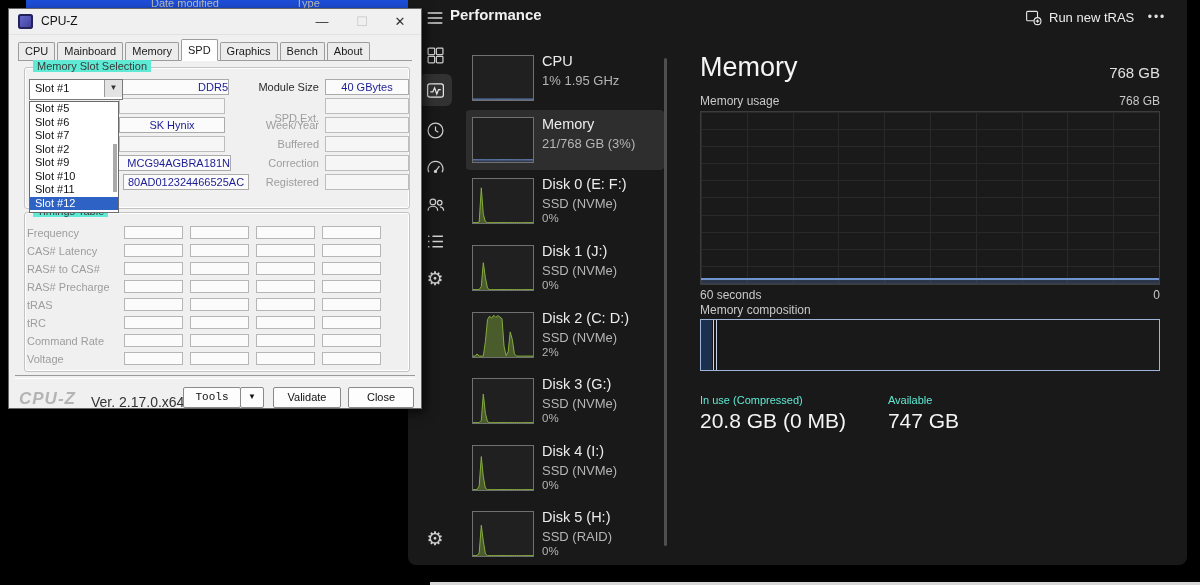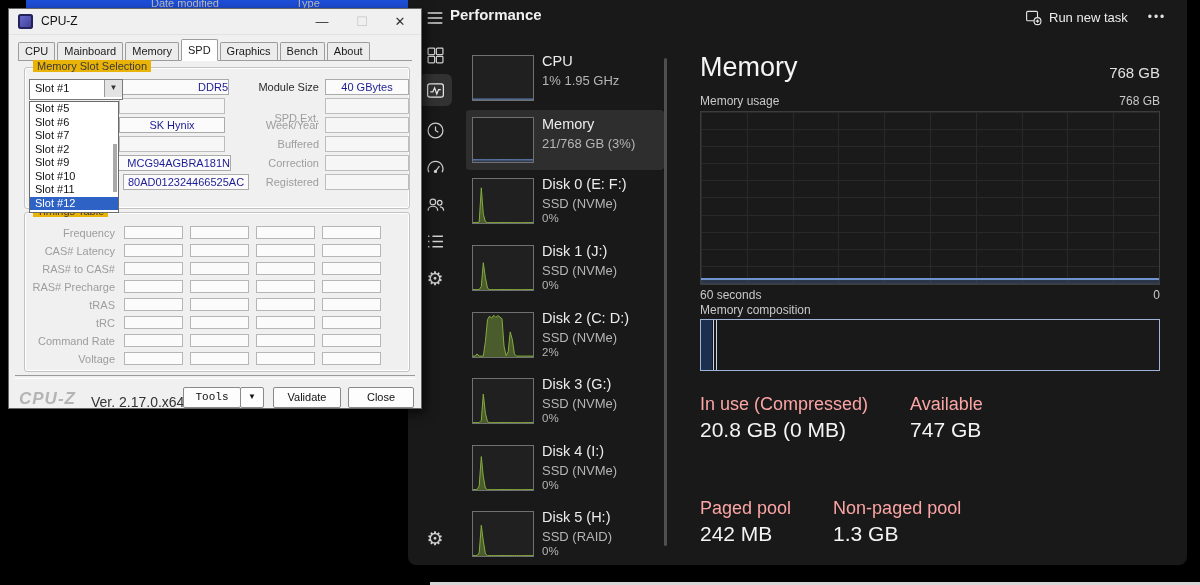--- a/index.html
+++ b/index.html
@@ -16,39 +16,39 @@
            background:linear-gradient(135deg,#7070d8,#3a3a8e);box-shadow:inset 0 0 0 2px #23235c;}
   .wtitle{position:absolute;left:32px;top:5px;font-size:12px;color:#111;}
   .capbtn{position:absolute;top:3px;width:30px;height:19px;text-align:center;line-height:19px;font-size:13px;color:#333;}
   .capbtn.dis{color:#c7c7c7;}
   .tabs{position:absolute;left:9px;top:31px;right:9px;height:20px;border-bottom:1px solid #9c9c9c;
         display:flex;align-items:flex-end;}
   .tab{border:1px solid #9c9c9c;border-bottom:none;background:#ececec;padding:2px 6px 2px 6px;
        margin-right:2px;height:13px;line-height:13px;border-radius:2px 2px 0 0;position:relative;}
   .tab.active{background:#fff;height:16px;line-height:16px;z-index:2;margin-bottom:-1px;border-bottom:1px solid #fff;}
   .gb{position:absolute;border:1px solid #c3c3c3;border-radius:3px;box-shadow:inset 0 0 0 1px #fff;}
-  .gb>b{position:absolute;top:-8px;left:8px;background:#eab308;padding:0 4px;font-weight:normal;color:#3a3a3a;}
+  .gb>b{position:absolute;top:-8px;left:8px;background:#5eead4;padding:0 4px;font-weight:normal;color:#3a3a3a;}
   .fld{position:absolute;height:14px;background:#fbfbfb;border:1px solid #ababab;color:#1c1c96;
        font-size:11px;line-height:14px;text-align:center;overflow:hidden;white-space:nowrap;}
   .fld.left{text-align:right;padding-left:4px;}
   .fld.empty{background:#f6f6f6;border-color:#bdbdbd;}
   .rlab{position:absolute;width:82px;text-align:right;color:#9d9d9d;font-size:11px;}
   .rlab.on{color:#2b2b2b;}
   
   .combo{position:absolute;left:20px;top:70px;width:92px;height:19px;background:#fff;border:1px solid #7a7a7a;}
   .combo .cv{position:absolute;left:5px;top:2px;font-size:11px;color:#111;}
   .combo .cb{position:absolute;right:0;top:0;width:17px;height:17px;background:#e3e3e3;border-left:1px solid #9a9a9a;
              text-align:center;line-height:16px;font-size:8px;color:#333;}
   .ddl{position:absolute;left:20px;top:92px;width:88px;height:110px;background:#fff;border:1px solid #6a6a6a;z-index:10;}
   .ddi{height:13.5px;line-height:13.5px;padding-left:5px;font-size:11px;color:#111;}
   .ddi.sel{background:#2e63c5;color:#fff;}
   .ddsb{position:absolute;right:1px;top:42px;width:4px;height:48px;background:#aaa;}
   
   .trow{position:absolute;left:18px;width:376px;height:15px;display:flex;align-items:center;}
-  .tlbl{width:88px;text-align:right;color:#9d9d9d;padding-right:9px;flex:none;}
+  .tlbl{width:88px;text-align:left;color:#9d9d9d;padding-right:9px;flex:none;}
   .trow i{width:57px;height:11px;background:#fbfbfb;border:1px solid #b6b6b6;margin-right:7px;flex:none;}
   .groove{position:absolute;left:6px;right:6px;top:366px;height:2px;border-top:1px solid #9a9a9a;border-bottom:1px solid #fff;}
   .cpuzlogo{position:absolute;left:10px;top:380px;font-size:17px;font-weight:bold;font-style:italic;color:#b4b4b4;letter-spacing:1px;}
   .ver{position:absolute;left:82px;top:385px;font-size:14px;color:#333;}
   .btn{position:absolute;top:378px;height:19px;background:#fdfdfd;border:1px solid #8a8a8a;border-radius:2px;
        text-align:center;line-height:18px;font-size:11px;color:#111;}
   
   #tm{position:absolute;left:408px;top:0;width:779px;height:565px;background:#191919;
       border-radius:0 0 8px 8px;z-index:2;color:#e6e6e6;}
   .railbtn{position:absolute;left:10px;width:34px;height:32px;border-radius:6px;display:flex;align-items:center;justify-content:center;}
@@ -77,21 +77,21 @@
   .mline{position:absolute;left:0;right:0;bottom:4px;height:2px;background:#7094cf;}
   .mfill{position:absolute;left:0;right:0;bottom:0;height:4px;background:rgba(80,110,160,.35);}
   .mtime{position:absolute;left:0;top:288px;font-size:12px;color:#c9c9c9;}
   .mzero{position:absolute;right:0;top:288px;font-size:12px;color:#c9c9c9;}
   .mclabel{position:absolute;left:0;top:303px;font-size:12px;color:#c9c9c9;}
   .compbar{position:absolute;left:0;top:319px;width:458px;height:50px;background:#191919;border:1px solid #9db4d6;}
   .cinuse{position:absolute;left:0;top:0;bottom:0;width:11px;background:#1d2f4e;}
   .ctick1{position:absolute;left:12px;top:0;bottom:0;width:1px;background:#c3d2ea;}
   .ctick2{position:absolute;left:15px;top:0;bottom:0;width:1px;background:#c3d2ea;}
   .statrow{position:absolute;left:0;display:flex;gap:42px;}
-  .statcell .sl{font-size:18px;color:#fca5a5;margin-bottom:3px;}
+  .statcell .sl{font-size:11px;color:#5eead4;margin-bottom:3px;}
   .statcell .sv{font-size:21px;color:#f4f4f4;}
   .taskstrip{position:absolute;left:430px;top:582px;width:770px;height:3px;background:#d6d6d6;z-index:1;}
 </style>
 </head>
 <body>
 
 <div id="stage">
 
   <div class="exphdr">
     <span style="left:125px">Date modified</span>
@@ -283,21 +283,21 @@
       <span style="font-size:19px;color:#d0d0d0;line-height:19px;">⚙</span>
     </div>
 
     <div class="tmtitle">Performance</div>
     <div class="runtask">
       <svg width="18" height="18" viewBox="0 0 24 24" fill="none" stroke="#e6e6e6" stroke-width="1.5">
           <rect x="3.5" y="4.5" width="14.5" height="12.5" rx="1.5"></rect>
           <circle cx="18" cy="17.5" r="4.6" fill="#191919" stroke="#e6e6e6"></circle>
           <path d="M18 15.2v4.6M15.7 17.5h4.6"></path>
         </svg>
-      <span>Run new task</span>
+      <span>Run new tRAS</span>
     </div>
     <div class="more">•••</div>
 
     <div class="sbitem" style="top:50px">
       <div class="thumb"><svg width="60" height="44">
             <polygon points="0,44 0.0,43.1 2.1,43.1 4.1,43.1 6.2,43.1 8.3,43.1 10.3,43.1 12.4,43.1 14.5,43.1 16.6,43.1 18.6,43.1 20.7,43.1 22.8,43.1 24.8,43.1 26.9,43.1 29.0,43.1 31.0,43.1 33.1,43.1 35.2,43.1 37.2,43.1 39.3,43.1 41.4,43.1 43.4,43.1 45.5,43.1 47.6,43.1 49.7,43.1 51.7,43.1 53.8,43.1 55.9,43.1 57.9,43.1 60.0,43.1 60,44" fill="rgba(80,110,160,0.3)"></polygon>
             <polyline points="0.0,43.1 2.1,43.1 4.1,43.1 6.2,43.1 8.3,43.1 10.3,43.1 12.4,43.1 14.5,43.1 16.6,43.1 18.6,43.1 20.7,43.1 22.8,43.1 24.8,43.1 26.9,43.1 29.0,43.1 31.0,43.1 33.1,43.1 35.2,43.1 37.2,43.1 39.3,43.1 41.4,43.1 43.4,43.1 45.5,43.1 47.6,43.1 49.7,43.1 51.7,43.1 53.8,43.1 55.9,43.1 57.9,43.1 60.0,43.1 " fill="none" stroke="#7094cf" stroke-width="1"></polyline>
           </svg></div>
       <div class="sbt1">CPU</div>
       <div class="sbt2">1% 1.95 GHz</div>
@@ -387,28 +387,18 @@
       <div class="statrow" style="top:394px">
         <div class="statcell">
           <div class="sl">In use (Compressed)</div>
           <div class="sv">20.8 GB (0 MB)</div>
         </div>
         <div class="statcell">
           <div class="sl">Available</div>
           <div class="sv">747 GB</div>
         </div>
       </div>
-      <div class="statrow" style="top:498px">
-        <div class="statcell">
-          <div class="sl">Paged pool</div>
-          <div class="sv">242 MB</div>
-        </div>
-        <div class="statcell">
-          <div class="sl">Non-paged pool</div>
-          <div class="sv">1.3 GB</div>
-        </div>
-      </div>
 
     </div>
   </div>
 
   <div class="taskstrip"></div>
 </div>
 
 </body></html>

